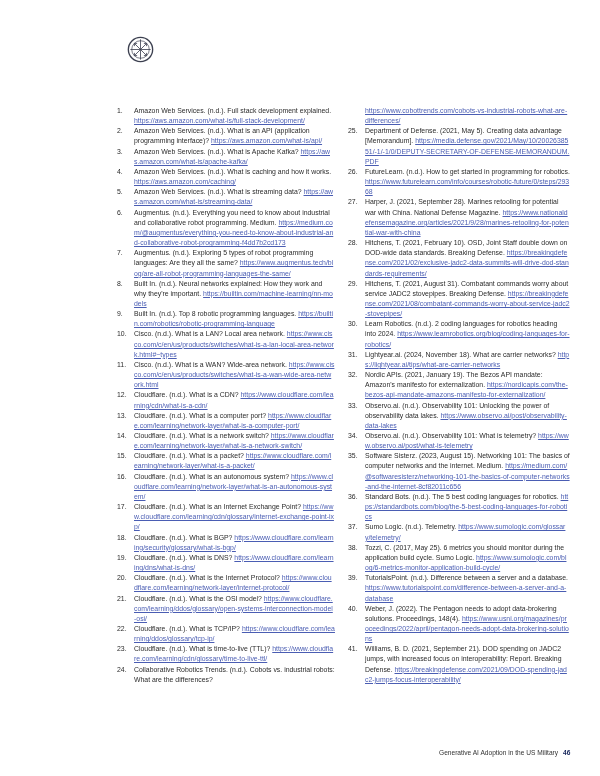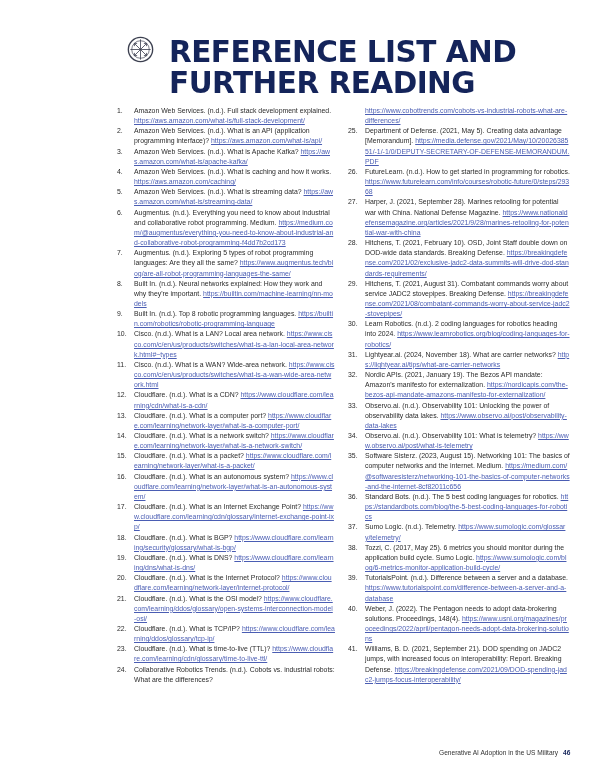--- a/index.html
+++ b/index.html
@@ -23,24 +23,20 @@
 <div class="header">
   <svg class="logo" viewBox="0 0 40 40">
     <circle cx="20" cy="20" r="18" fill="none" stroke="#3b3f4f" stroke-width="2"></circle>
     <circle cx="20" cy="20" r="13" fill="none" stroke="#3b3f4f" stroke-width="1"></circle>
     <line x1="20" y1="5" x2="20" y2="35" stroke="#3b3f4f" stroke-width="1.2"></line>
     <line x1="5" y1="20" x2="35" y2="20" stroke="#3b3f4f" stroke-width="1.2"></line>
     <line x1="11" y1="11" x2="29" y2="29" stroke="#3b3f4f" stroke-width="1.2"></line>
     <line x1="29" y1="11" x2="11" y2="29" stroke="#3b3f4f" stroke-width="1.2"></line>
     <path d="M11 11 l4 0 M11 11 l0 4 M29 11 l-4 0 M29 11 l0 4 M11 29 l4 0 M11 29 l0 -4 M29 29 l-4 0 M29 29 l0 -4" stroke="#3b3f4f" stroke-width="1.2" fill="none"></path>
   </svg>
-  <div>
-    <div class="title">REFERENCE LIST AND</div>
-    <div class="title">FURTHER READING</div>
-  </div>
 </div>
 
 <div class="col left" id="col-left">
     <div class="ref">
       <span class="num">1.</span>
       <span class="body-text"><span>Amazon Web Services. (n.d.). Full stack development explained. </span><span class="link">https://aws.amazon.com/what-is/full-stack-development/</span></span>
     </div>
     <div class="ref">
       <span class="num">2.</span>
       <span class="body-text"><span>Amazon Web Services. (n.d.). What is an API (application programming interface)? </span><span class="link">https://aws.amazon.com/what-is/api/</span></span>

